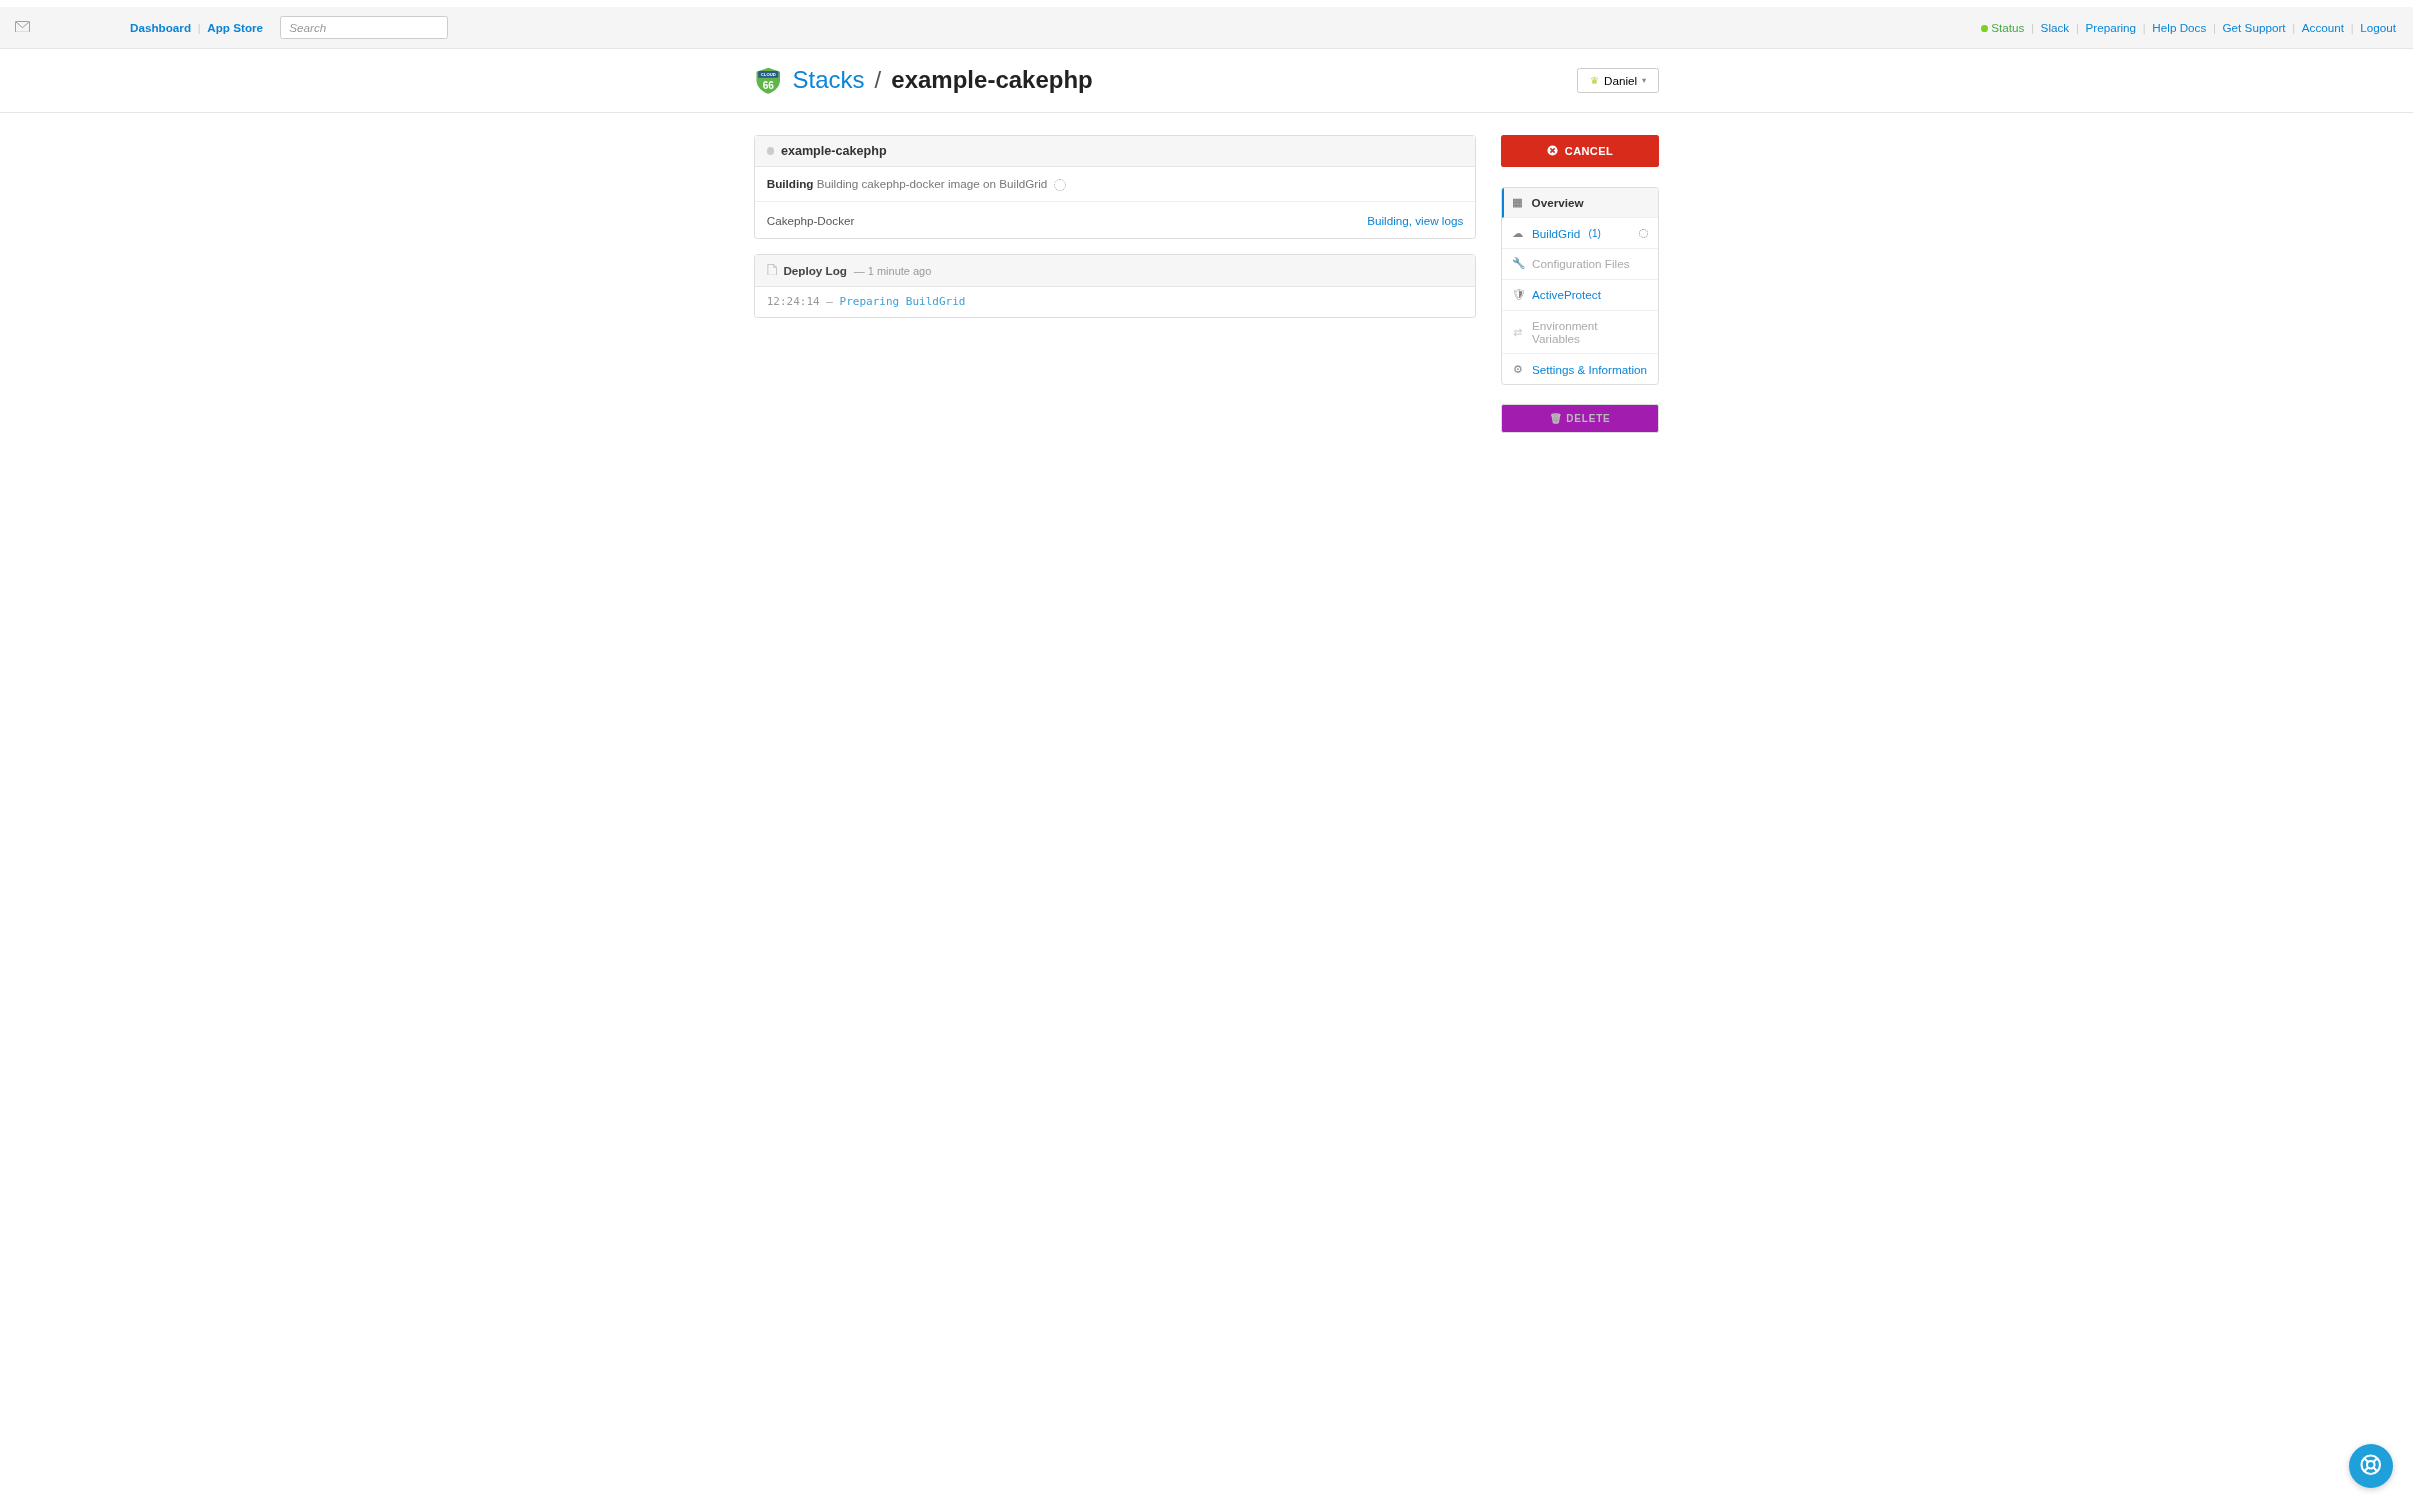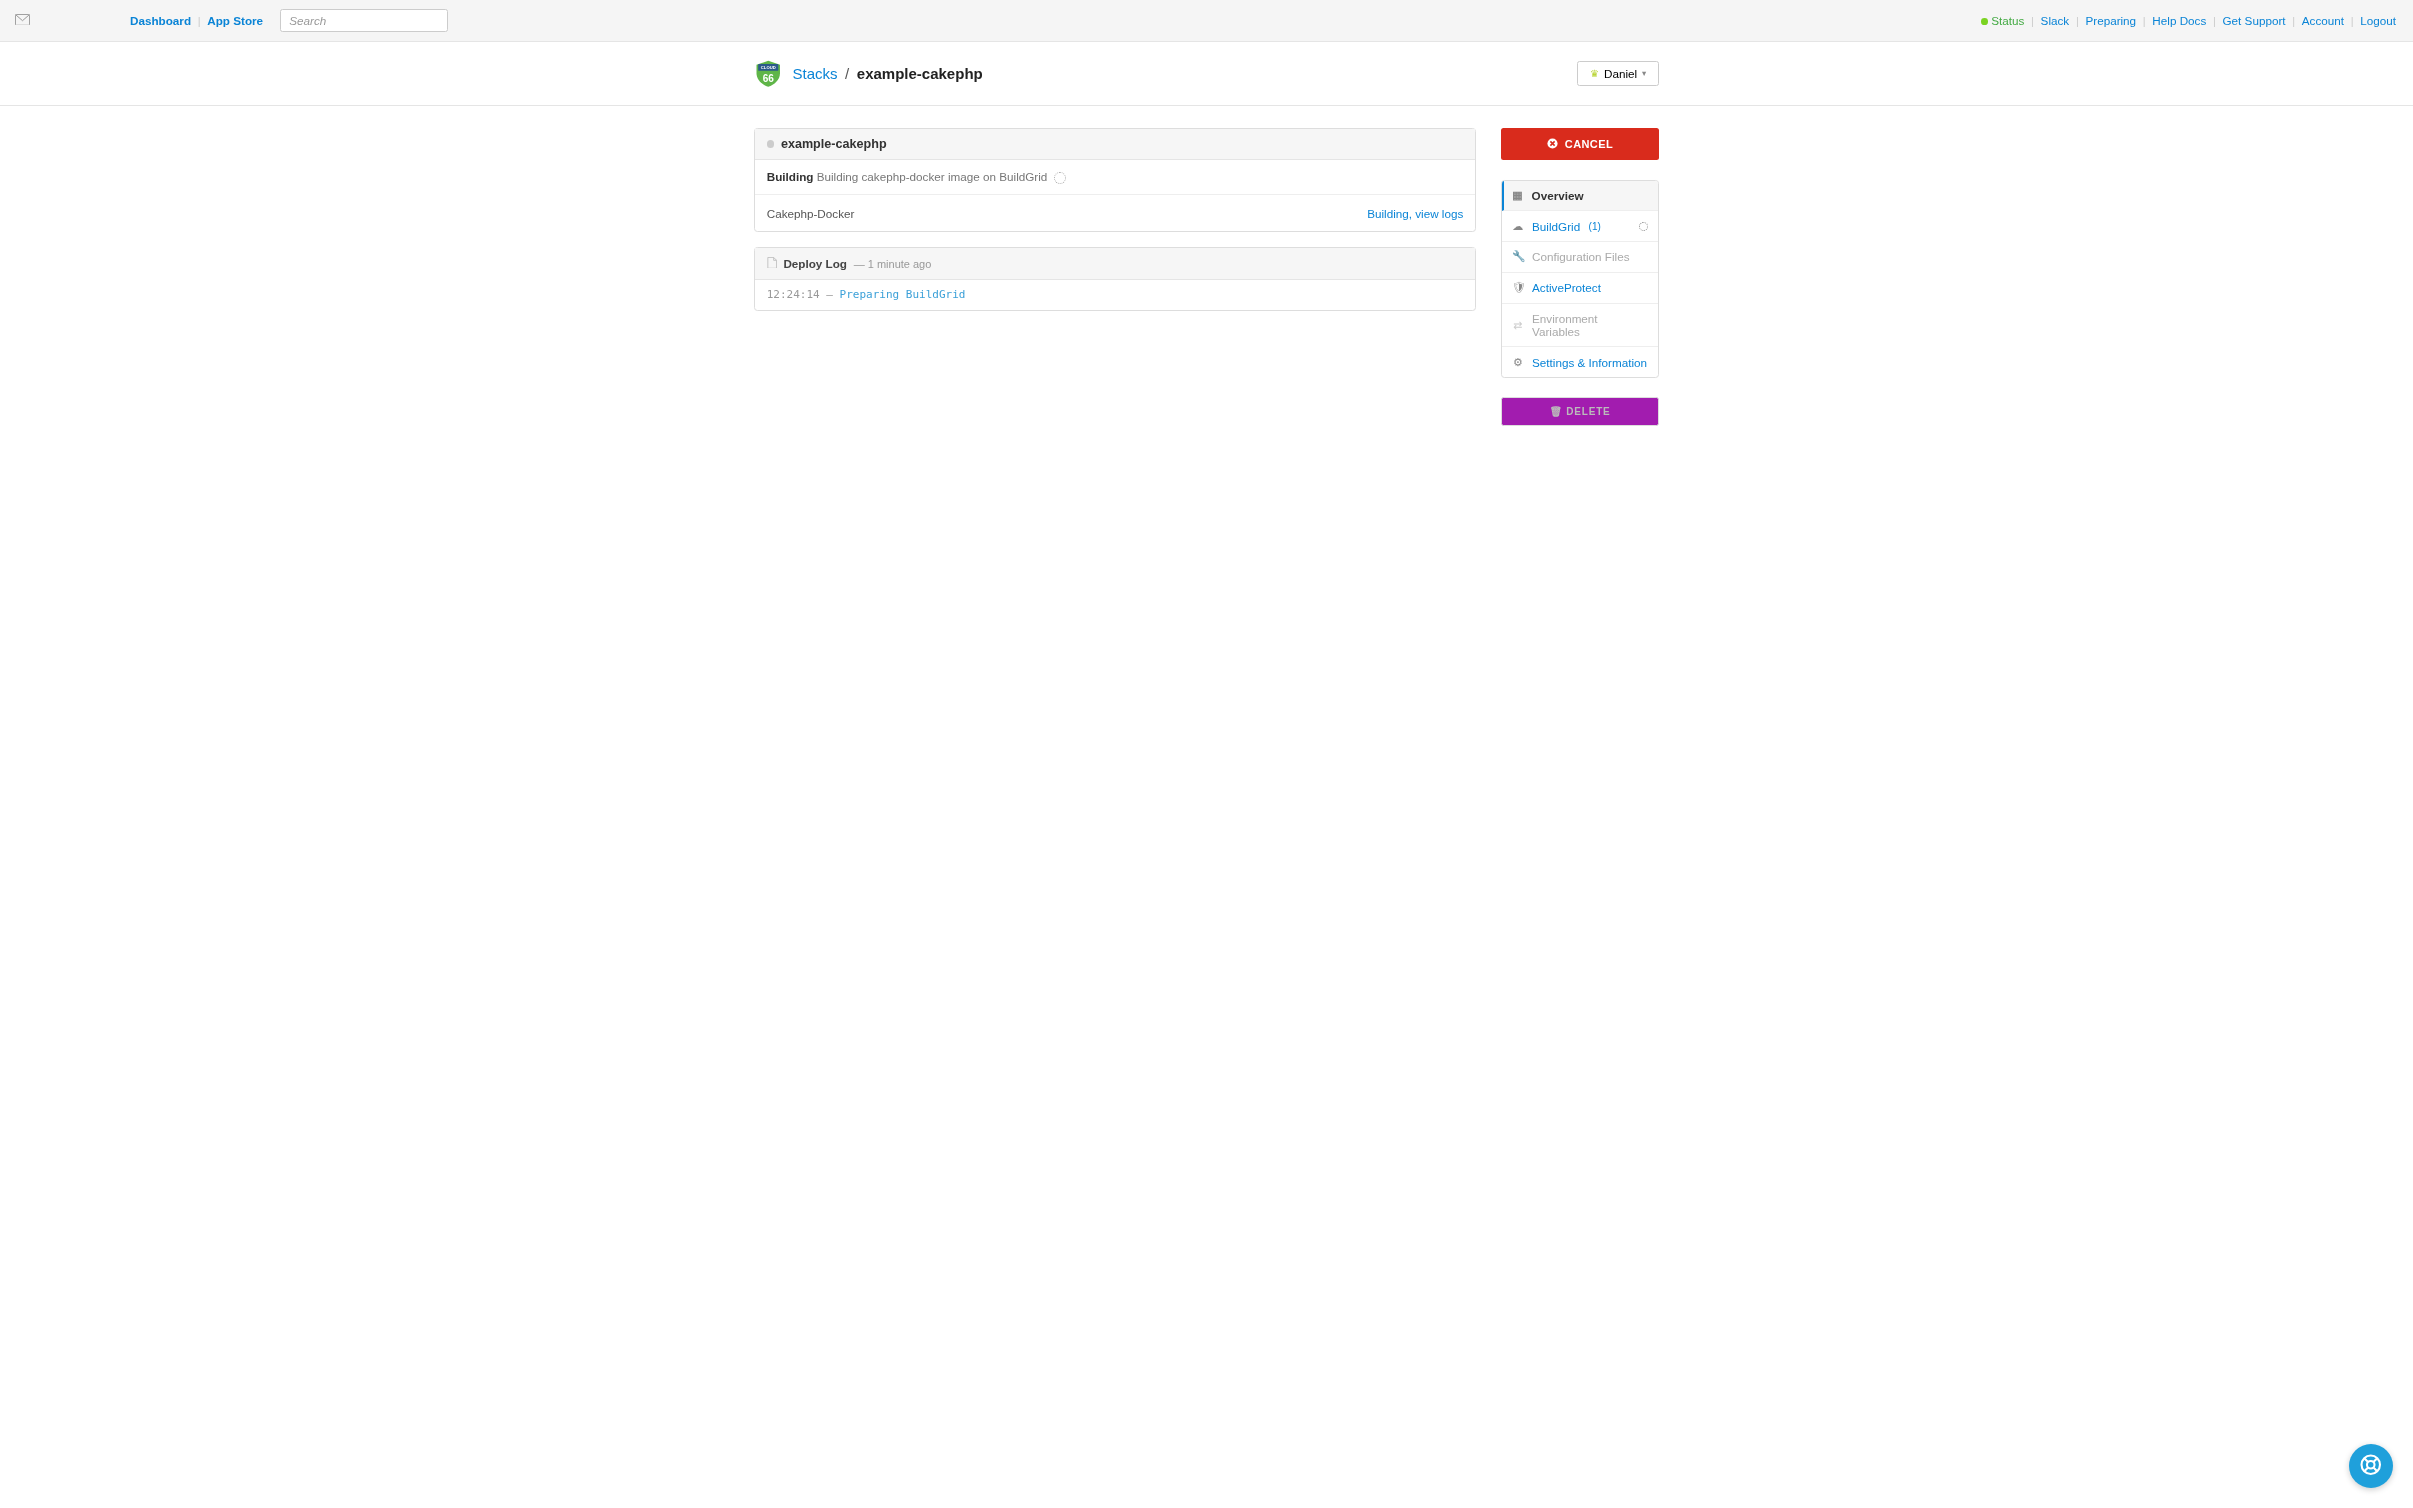--- a/index.html
+++ b/index.html
@@ -9,20 +9,21 @@
     color: #333;
     background: #fff;
   }
   .topbar {
     background: #f5f5f5;
     border-bottom: 0.8px solid #e5e5e5;
     padding: 8.4px 17px;
     display: flex;
     align-items: center;
     min-height: 42px;
+    margin-top: 7px;
   }
   .topbar-left {
     display: flex;
     align-items: center;
     gap: 6.7px;
     margin-left: 113px;
   }
   .mail-icon {
     color: #999;
     position: absolute;
@@ -74,21 +75,21 @@
     margin: 0 auto;
     padding: 0 0px;
     display: flex;
     align-items: center;
   }
   .logo-shield {
     width: 28.5px; height: 28.5px;
     margin-right: 10px;
   }
   .breadcrumb {
-    font-size: 15px;
+    font-size: 24px;
     font-weight: 500;
   }
   .breadcrumb .stacks { color: #0a84d6; }
   .breadcrumb .slash { color: #555; margin: 0 3.4px; }
   .breadcrumb .current { color: #222; font-weight: 600; }
   .user-button {
     margin-left: auto;
     background: #fff;
     border: 0.8px solid #ccc;
     border-radius: 2.5px;

